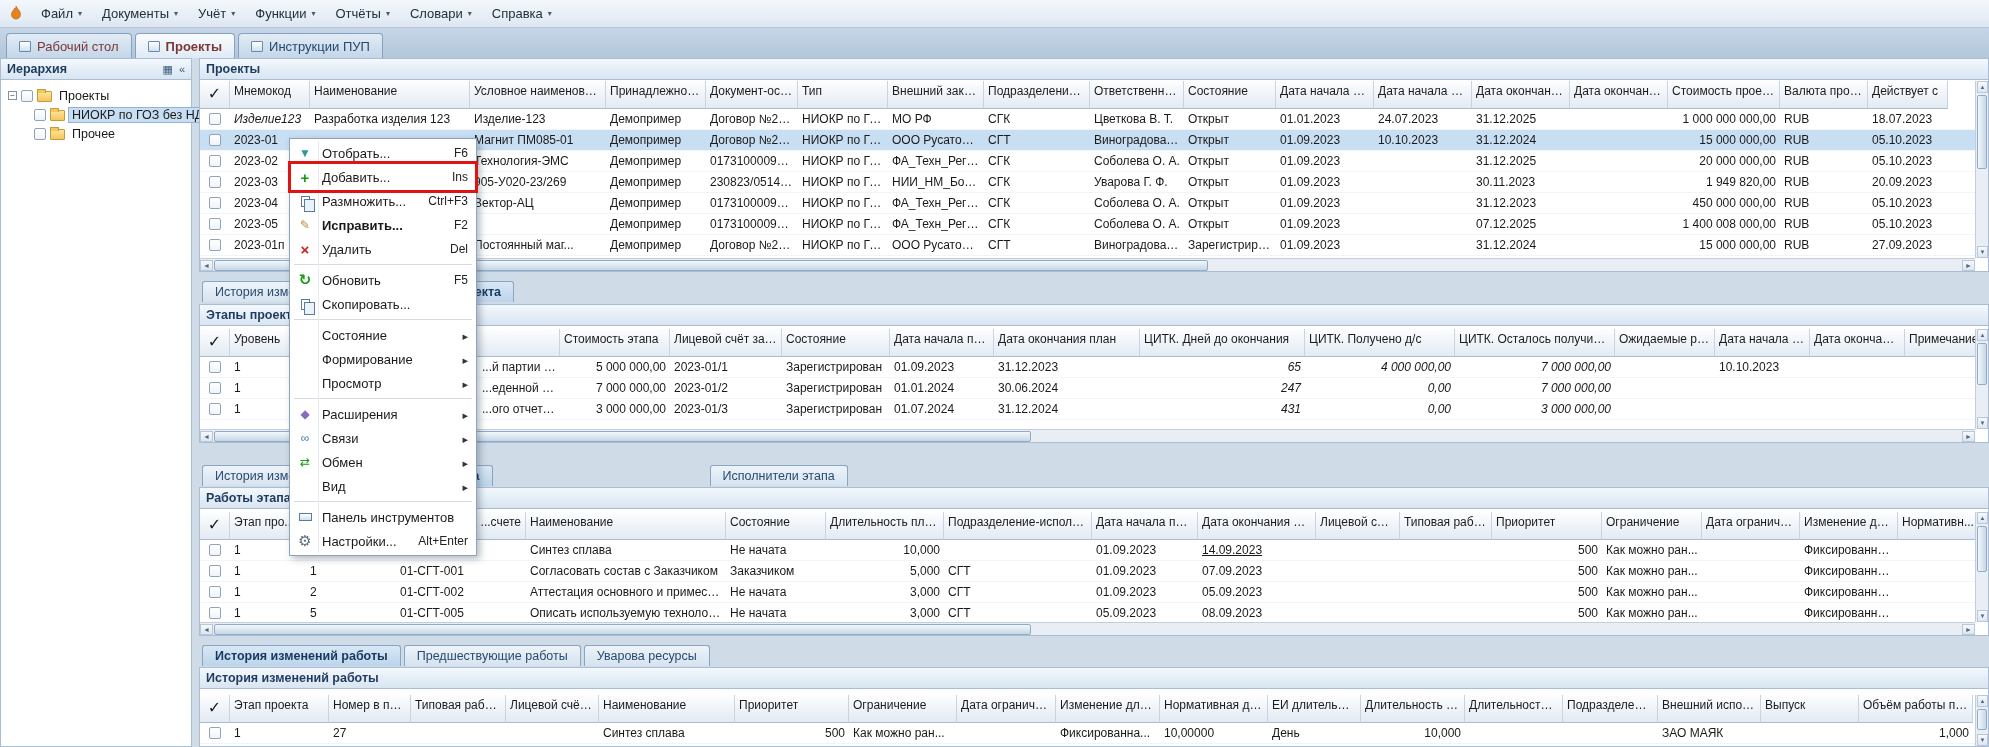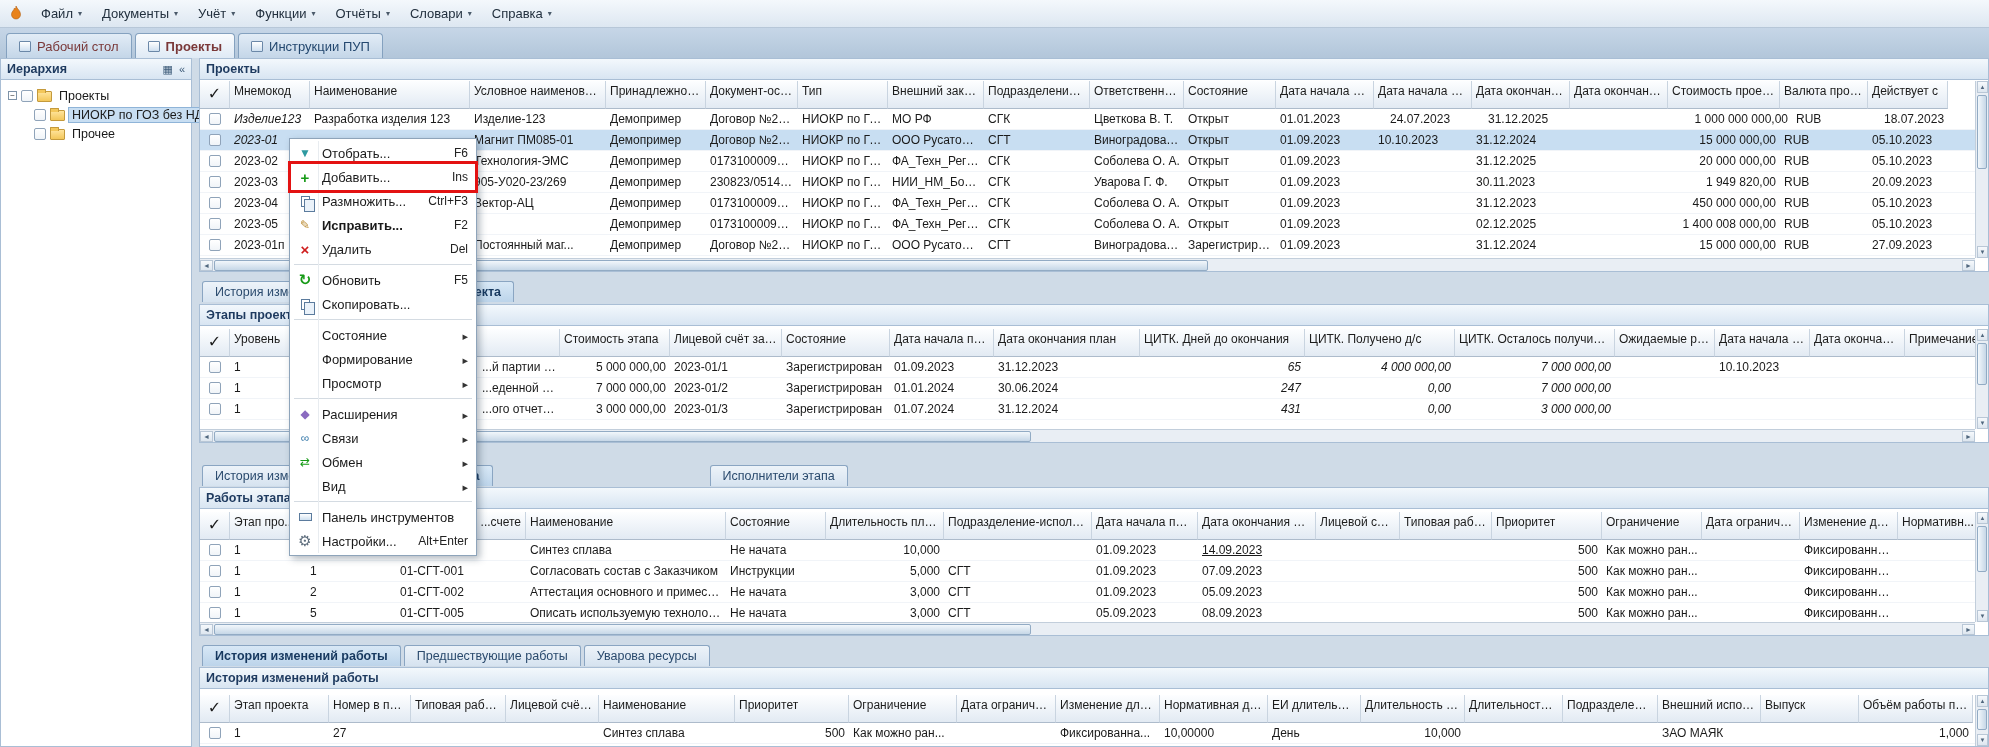--- a/index.html
+++ b/index.html
@@ -199,32 +199,32 @@
           <div class="gc" style="width: 160px;">Разработка изделия 123</div>
           <div class="gc" style="width: 136px;">Изделие-123</div>
           <div class="gc" style="width: 100px;">Демопример</div>
           <div class="gc" style="width: 92px;">Договор №202...</div>
           <div class="gc" style="width: 90px;">НИОКР по ГОЗ ...</div>
           <div class="gc" style="width: 96px;">МО РФ</div>
           <div class="gc" style="width: 106px;">СГК</div>
           <div class="gc" style="width: 94px;">Цветкова В. Т.</div>
           <div class="gc" style="width: 92px;">Открыт</div>
           <div class="gc" style="width: 98px;">01.01.2023</div>
-          <div class="gc" style="width: 98px; margin-left: 12px;">24.07.2023</div>
+          <div class="gc" style="width: 98px;">24.07.2023</div>
           <div class="gc" style="width: 98px;">31.12.2025</div>
           <div class="gc" style="width: 98px;"></div>
           <div class="gc" style="width: 112px; text-align: right;">1 000 000 000,00</div>
           <div class="gc" style="width: 88px;">RUB</div>
           <div class="gc" style="width: 80px;">18.07.2023</div>
         </div>
         <div class="grid-row selected">
           <div class="gc-check">
             <span class="checkbox"></span>
           </div>
-          <div class="gc" style="width: 80px; font-style: italic;">2023-01</div>
+          <div class="gc" style="width: 80px;">2023-01</div>
           <div class="gc" style="width: 160px;"></div>
           <div class="gc" style="width: 136px;">Магнит ПМ085-01</div>
           <div class="gc" style="width: 100px;">Демопример</div>
           <div class="gc" style="width: 92px;">Договор №202...</div>
           <div class="gc" style="width: 90px;">НИОКР по ГОЗ ...</div>
           <div class="gc" style="width: 96px;">ООО Русатом ...</div>
           <div class="gc" style="width: 106px;">СГТ</div>
           <div class="gc" style="width: 94px;">Виноградова А...</div>
           <div class="gc" style="width: 92px;">Открыт</div>
           <div class="gc" style="width: 98px;">01.09.2023</div>
@@ -310,21 +310,21 @@
           <div class="gc" style="width: 136px; margin-top: 46px;">Дредноут</div>
           <div class="gc" style="width: 100px;">Демопример</div>
           <div class="gc" style="width: 92px;">017310000922...</div>
           <div class="gc" style="width: 90px;">НИОКР по ГОЗ ...</div>
           <div class="gc" style="width: 96px;">ФА_Техн_Рег_...</div>
           <div class="gc" style="width: 106px;">СГК</div>
           <div class="gc" style="width: 94px;">Соболева О. А.</div>
           <div class="gc" style="width: 92px;">Открыт</div>
           <div class="gc" style="width: 98px;">01.09.2023</div>
           <div class="gc" style="width: 98px;"></div>
-          <div class="gc" style="width: 98px;">02.12.2025</div>
+          <div class="gc" style="width: 98px;">07.12.2025</div>
           <div class="gc" style="width: 98px;"></div>
           <div class="gc" style="width: 112px; text-align: right;">1 400 008 000,00</div>
           <div class="gc" style="width: 88px;">RUB</div>
           <div class="gc" style="width: 80px;">05.10.2023</div>
         </div>
         <div class="grid-row">
           <div class="gc-check">
             <span class="checkbox"></span>
           </div>
           <div class="gc" style="width: 80px;">2023-01п</div>
@@ -517,21 +517,21 @@
           <div class="gc" style="width: 100px; text-align: right;">10</div>
         </div>
         <div class="grid-row">
           <div class="gc-check">
             <span class="checkbox"></span>
           </div>
           <div class="gc" style="width: 76px;">1</div>
           <div class="gc" style="width: 90px;">1</div>
           <div class="gc" style="width: 130px;">01-СГТ-001</div>
           <div class="gc" style="width: 200px;">Согласовать состав с Заказчиком</div>
-          <div class="gc" style="width: 100px;">Инструкции</div>
+          <div class="gc" style="width: 100px;">Заказчиком</div>
           <div class="gc" style="width: 118px; text-align: right;">5,000</div>
           <div class="gc" style="width: 148px;">СГТ</div>
           <div class="gc" style="width: 106px;">01.09.2023</div>
           <div class="gc" style="width: 118px;">07.09.2023</div>
           <div class="gc" style="width: 84px;"></div>
           <div class="gc" style="width: 92px;"></div>
           <div class="gc" style="width: 110px; text-align: right;">500</div>
           <div class="gc" style="width: 100px;">Как можно ран...</div>
           <div class="gc" style="width: 98px;"></div>
           <div class="gc" style="width: 98px;">Фиксированна...</div>

